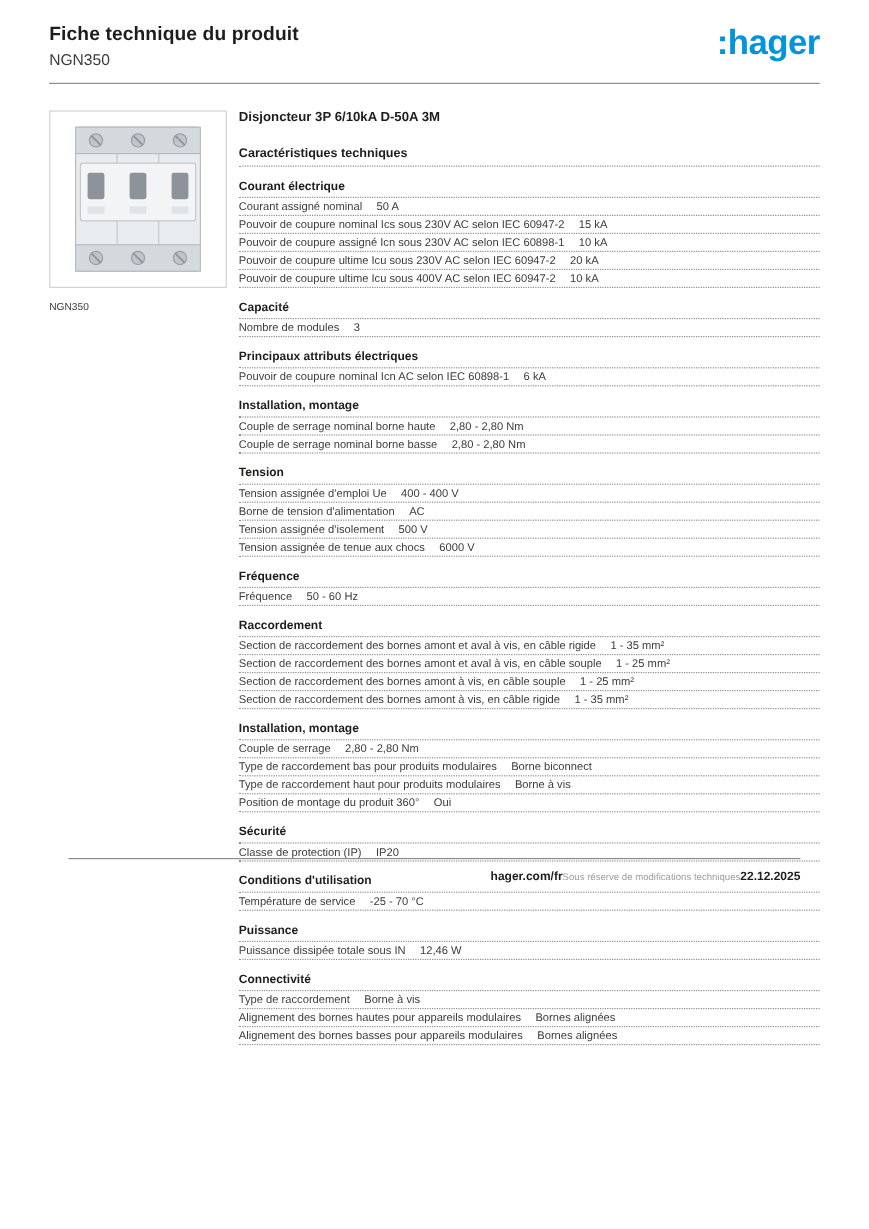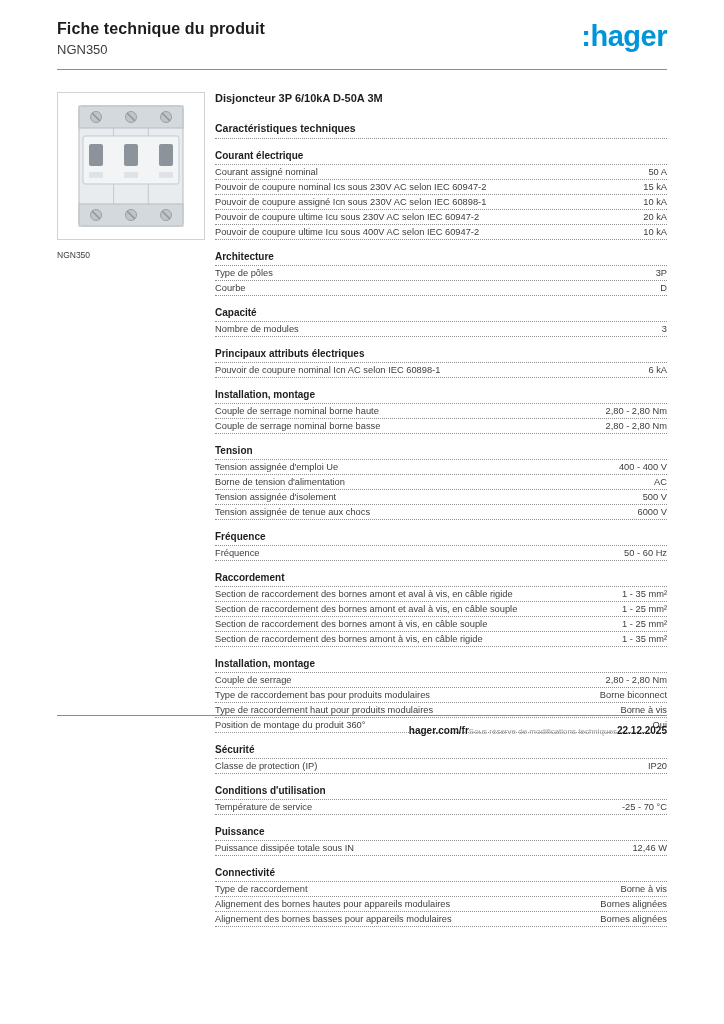--- a/index.html
+++ b/index.html
@@ -4,42 +4,42 @@
 <style>
   * { margin:0; padding:0; box-sizing:border-box; }
   html,body { background:#ffffff; }
   body {
     width:724px; height:1024px;
     font-family:"Liberation Sans", sans-serif;
     color:#3c3c3b;
     position:relative;
     overflow:hidden;
   }
-  .page { width:724px; height:752px; position:relative; padding:0 57px; background:#fff; }
+  .page { width:724px; height:752px; position:relative; padding:0 41px; background:#fff; }
 
   
   .header { display:flex; justify-content:space-between; align-items:flex-start; padding-top:20px; }
   .header-title { font-size:16px; font-weight:bold; color:#1d1d1b; letter-spacing:0.1px; }
   .header-subtitle { font-size:13px; color:#3c3c3b; margin-top:4px; }
   .logo { font-size:29px; font-weight:bold; color:#0095db; letter-spacing:-0.5px; line-height:1; padding-top:2px; }
   .header-divider { border-top:1px solid #8c8c8c; margin-top:12px; }
 
   
   .content { display:flex; margin-top:22px; }
   .left-col { width:158px; flex-shrink:0; }
   .image-box { width:148px; height:148px; border:1px solid #d2d2d2; background:#fff; display:flex; align-items:center; justify-content:center; }
   .image-caption { font-size:8.5px; color:#3c3c3b; margin-top:10px; }
   .right-col { flex:1; min-width:0; }
 
   .product-title { font-size:11px; font-weight:bold; color:#1d1d1b; margin-bottom:18px; }
   .char-title { font-size:10.5px; font-weight:bold; color:#1d1d1b; padding-bottom:4px; border-bottom:1px dotted #8f8f8f; }
 
   .section { margin-top:7px; }
   .section-title { font-size:10px; font-weight:bold; color:#1d1d1b; padding:4px 0 3px 0; border-bottom:1px dotted #8f8f8f; }
-  .spec-row { display:flex; justify-content:space-between; align-items:baseline; font-size:9.3px; line-height:10px; padding:2px 0 2px 0; border-bottom:1px dotted #8f8f8f; }
+  .spec-row { display:flex; justify-content:flex-start; align-items:baseline; font-size:9.3px; line-height:10px; padding:2px 0 2px 0; border-bottom:1px dotted #8f8f8f; }
   .spec-label { color:#3c3c3b; }
   .spec-value { text-align:right; white-space:nowrap; padding-left:12px; color:#3c3c3b; }
 
   
   .footer { position:absolute; left:57px; right:57px; bottom:16px; }
   .footer-divider { border-top:1px solid #8c8c8c; margin-bottom:9px; }
   .footer-row { display:flex; justify-content:flex-end; align-items:baseline; }
   .footer-left { font-size:10px; font-weight:bold; color:#1d1d1b; }
   .footer-center { font-size:8px; color:#9d9d9c; }
   .footer-right { font-size:10px; font-weight:bold; color:#1d1d1b; }
@@ -120,31 +120,20 @@
             <div class="spec-row">
               <span class="spec-label">Pouvoir de coupure ultime Icu sous 230V AC selon IEC 60947-2</span>
               <span class="spec-value">20 kA</span>
             </div>
             <div class="spec-row">
               <span class="spec-label">Pouvoir de coupure ultime Icu sous 400V AC selon IEC 60947-2</span>
               <span class="spec-value">10 kA</span>
             </div>
           </div>
           <div class="section">
-            <div class="section-title">Architecture</div>
-            <div class="spec-row">
-              <span class="spec-label">Type de pôles</span>
-              <span class="spec-value">3P</span>
-            </div>
-            <div class="spec-row">
-              <span class="spec-label">Courbe</span>
-              <span class="spec-value">D</span>
-            </div>
-          </div>
-          <div class="section">
             <div class="section-title">Capacité</div>
             <div class="spec-row">
               <span class="spec-label">Nombre de modules</span>
               <span class="spec-value">3</span>
             </div>
           </div>
           <div class="section">
             <div class="section-title">Principaux attributs électriques</div>
             <div class="spec-row">
               <span class="spec-label">Pouvoir de coupure nominal Icn AC selon IEC 60898-1</span>

